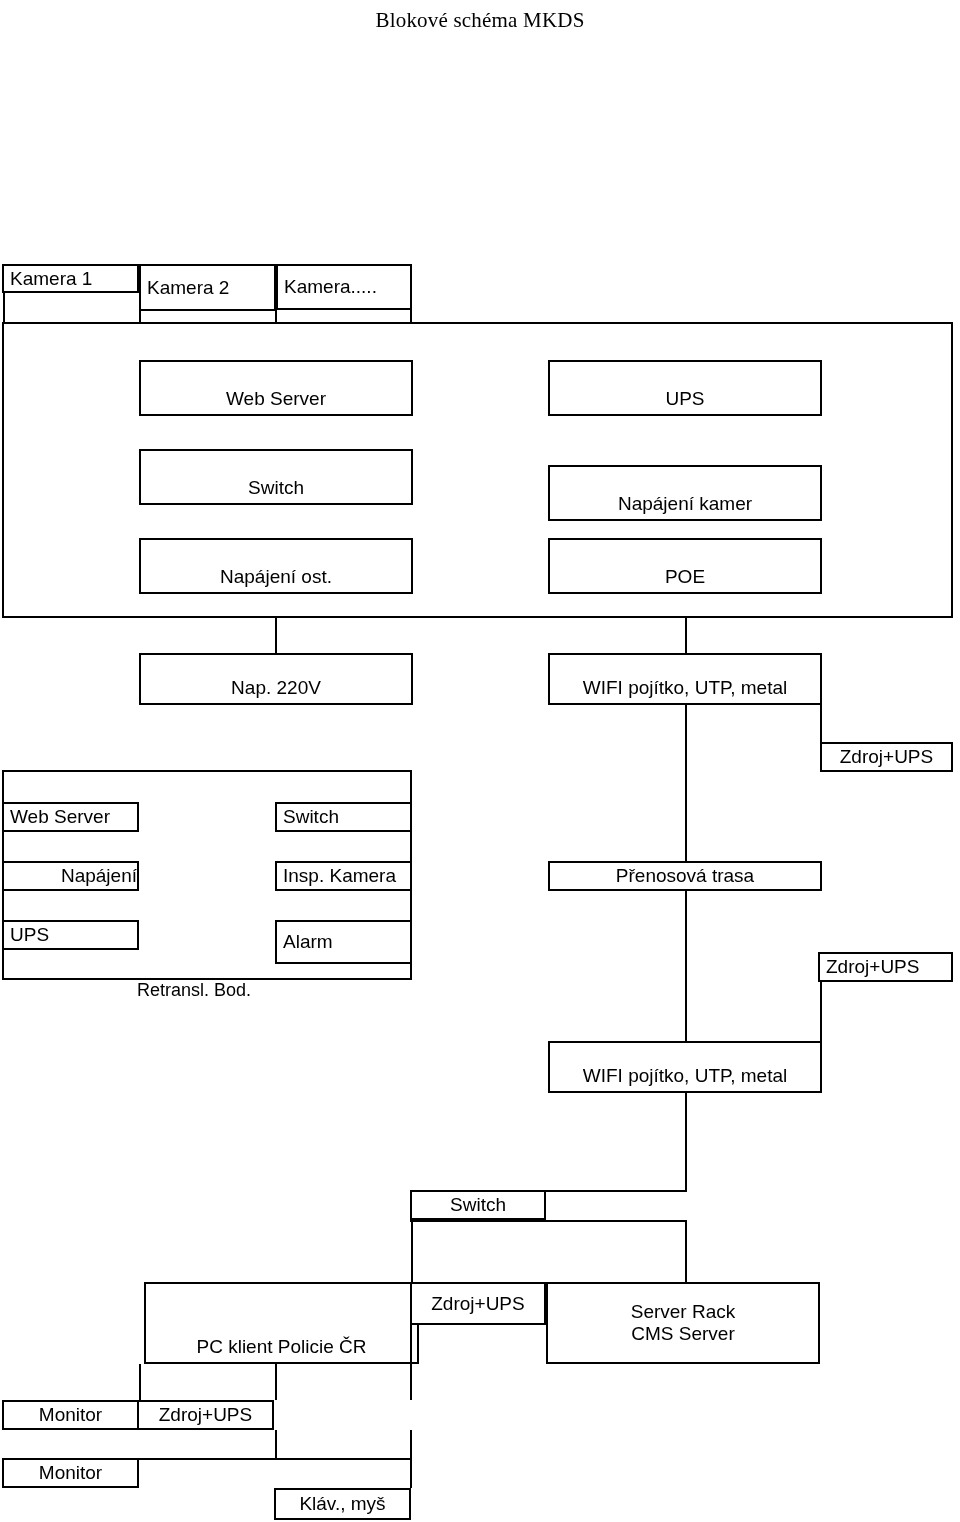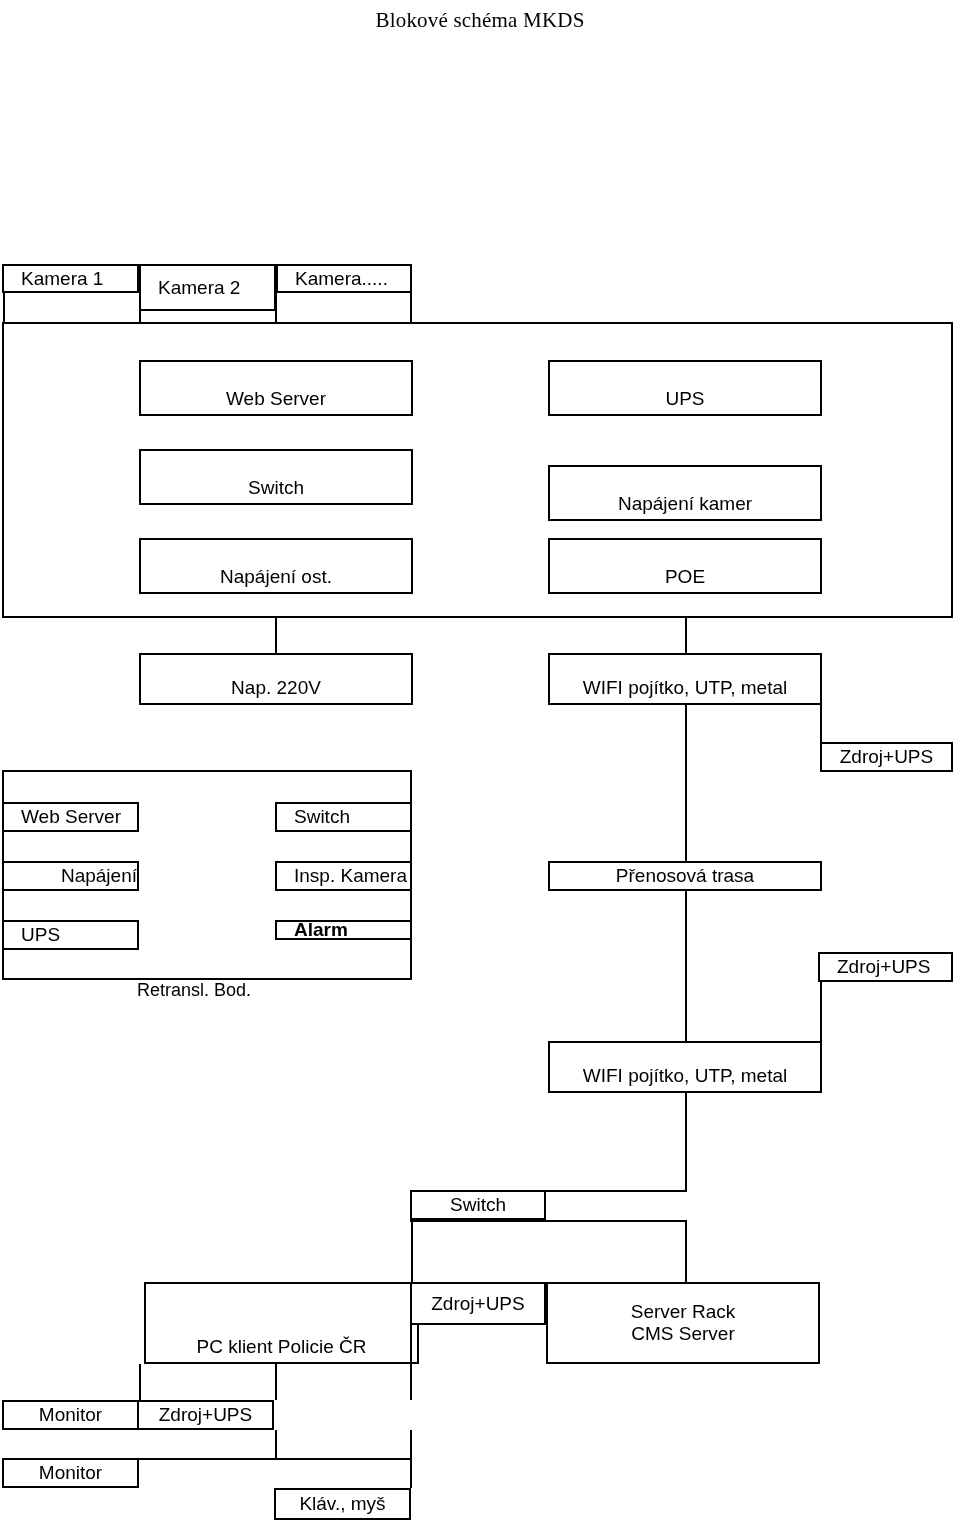--- a/index.html
+++ b/index.html
@@ -36,21 +36,21 @@
     position: absolute;
     border: 2px solid #000000;
     background: #ffffff;
     display: flex;
     color: #000000;
     font-size: 19px;
     line-height: 1.15;
     white-space: nowrap;
   }
   .box.c-center { justify-content: center; align-items: center; }
-  .box.c-left   { justify-content: flex-start; align-items: center; padding-left: 17px; }
+  .box.c-left   { justify-content: flex-start; align-items: center; padding-left: 6px; }
   .box.t-bottom-c { justify-content: center; align-items: flex-end; padding-bottom: 4px; }
   .box.col { flex-direction: column; justify-content: center; align-items: center; }
   .box.col > span { display: block; }
 
   
   .frame {
     position: absolute;
     border: 2px solid #000000;
     background: transparent;
   }
@@ -81,21 +81,21 @@
 <div id="page">
 
   <div class="doc-title">Blokové schéma MKDS</div>
 
   <div class="box c-left" style="left:2px; top:264px; width:137px; height:29px;">
     <span>Kamera 1</span>
   </div>
   <div class="box c-left" style="left:139px; top:264px; width:137px; height:47px;">
     <span>Kamera 2</span>
   </div>
-  <div class="box c-left" style="left:276px; top:264px; width:136px; height:29px;">
+  <div class="box c-left" style="left:276px; top:264px; width:136px; height:46px;">
     <span>Kamera.....</span>
   </div>
 
   <div class="vline" style="left:3px;   top:291px; height:33px;"></div>
   <div class="vline" style="left:139px; top:291px; height:33px;"></div>
   <div class="vline" style="left:275px; top:291px; height:33px;"></div>
   <div class="vline" style="left:410px; top:291px; height:33px;"></div>
 
   <div class="frame" style="left:2px; top:322px; width:951px; height:296px;"></div>
 
@@ -146,21 +146,21 @@
   </div>
   <div class="box c-left" style="left:2px; top:861px; width:137px; height:30px;justify-content:flex-end;">
     <span>Napájení</span>
   </div>
   <div class="box c-left" style="left:275px; top:861px; width:137px; height:30px;">
     <span>Insp. Kamera</span>
   </div>
   <div class="box c-left" style="left:2px; top:920px; width:137px; height:30px;">
     <span>UPS</span>
   </div>
-  <div class="box c-left" style="left:275px; top:920px; width:137px; height:20px;font-weight:bold;">
+  <div class="box c-left" style="left:275px; top:920px; width:137px; height:44px;">
     <span>Alarm</span>
   </div>
 
   <div class="caption" style="left:137px; top:980px;">Retransl. Bod.</div>
 
   <div class="box c-center" style="left:548px; top:861px; width:274px; height:30px;">
     <span>Přenosová trasa</span>
   </div>
 
   <div class="vline" style="left:685px; top:891px; height:152px;"></div>

